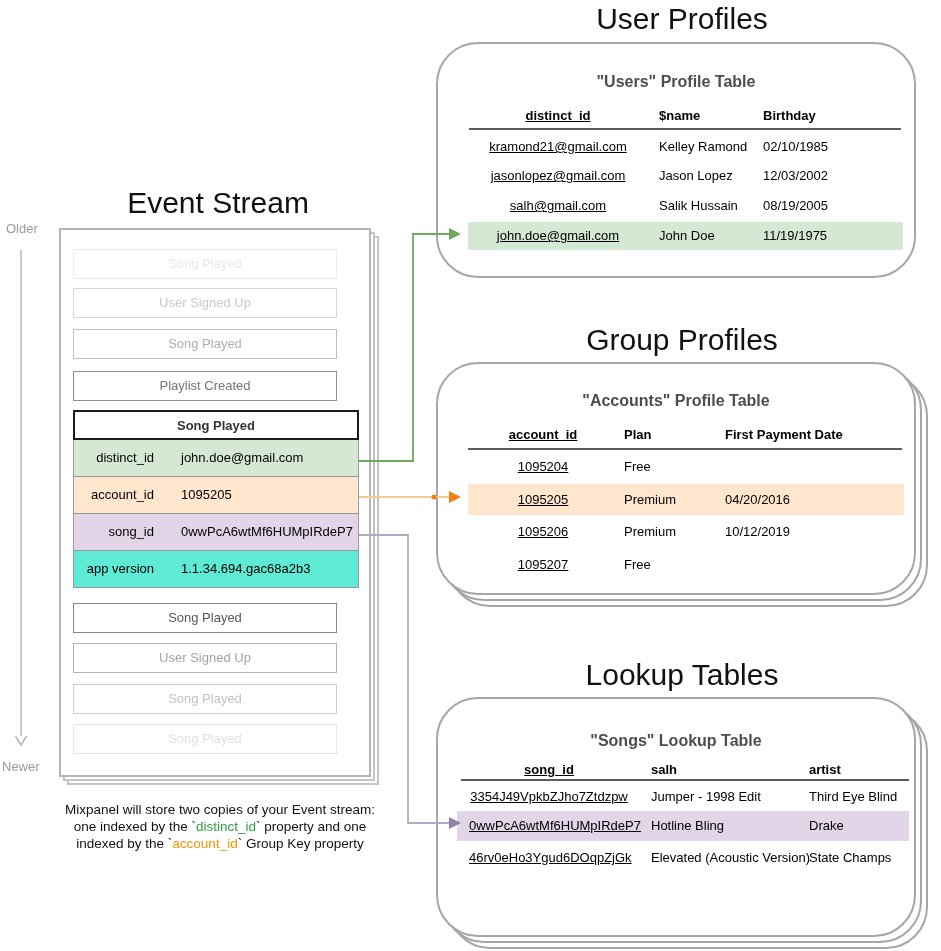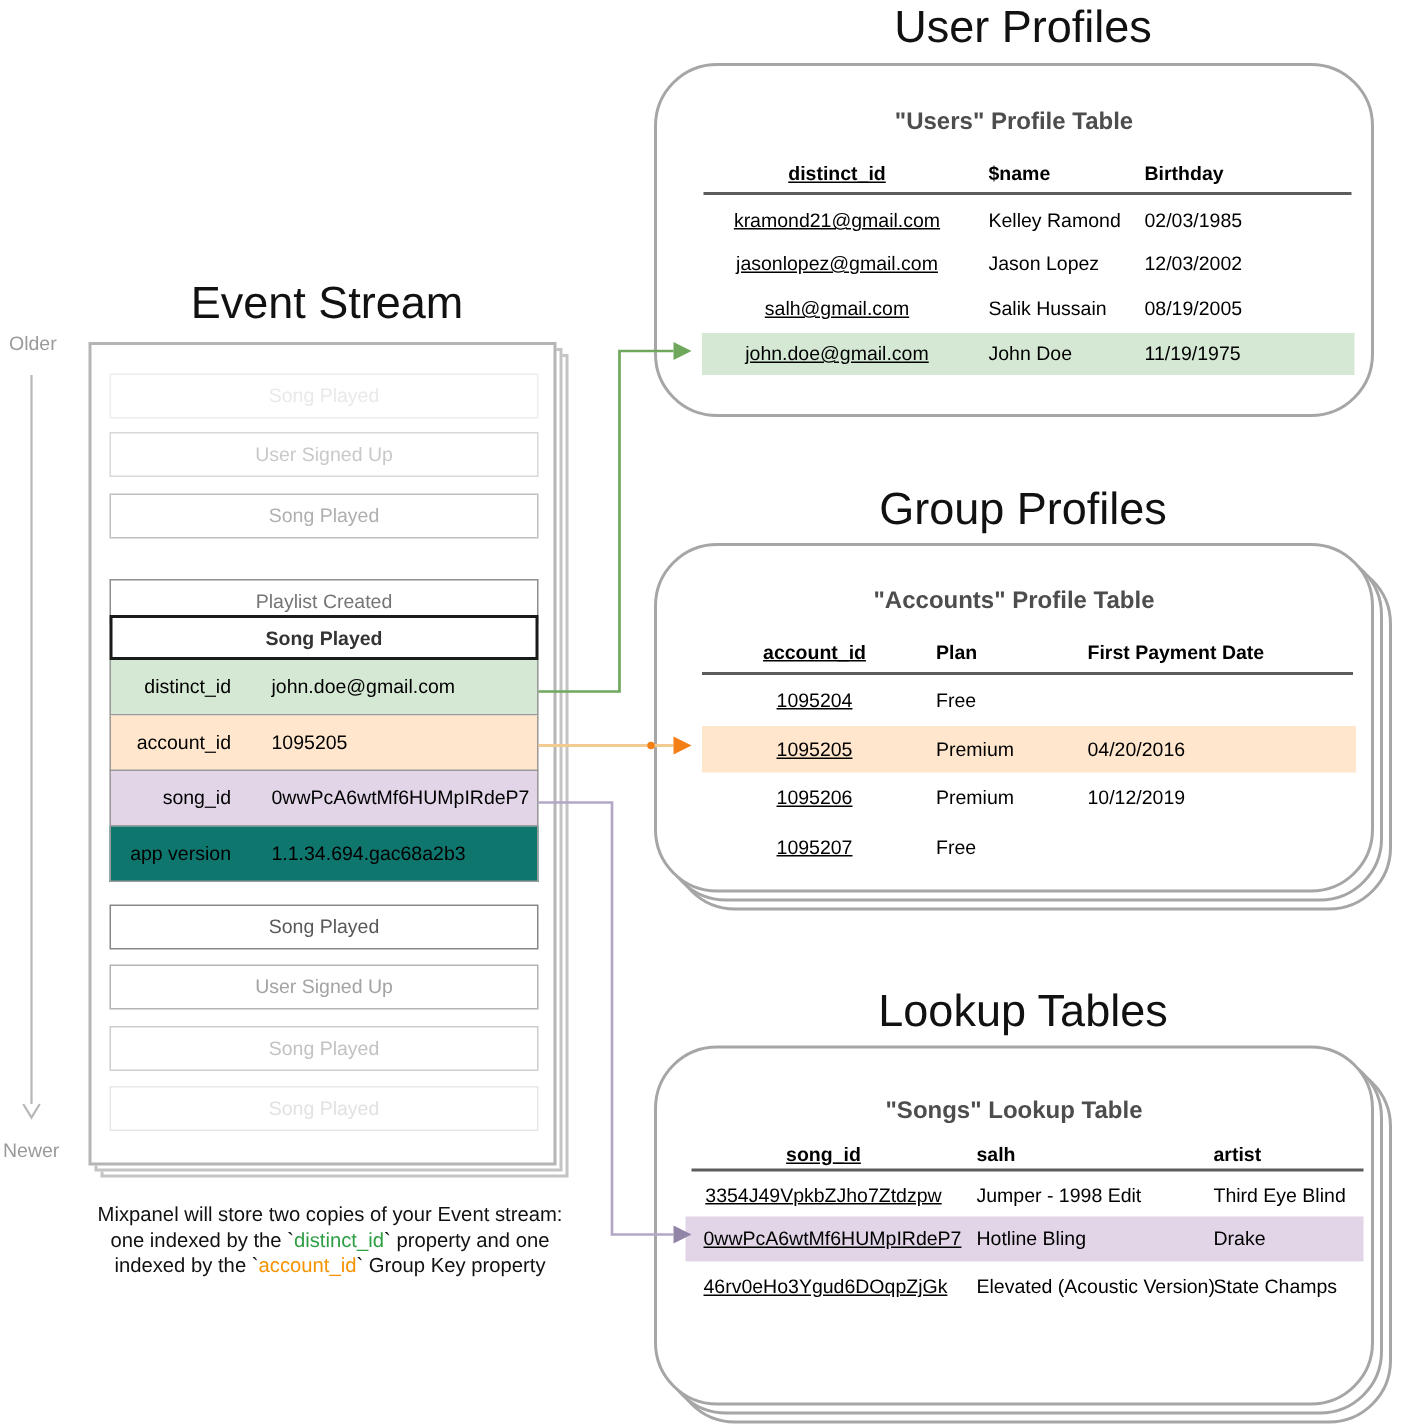--- a/index.html
+++ b/index.html
@@ -6,34 +6,34 @@
   .canvas{
     position:relative;width:941px;height:951px;background:#fff;overflow:hidden;
     font-family:"Liberation Sans","DejaVu Sans",sans-serif;color:#000;
   }
   .sec-title{position:absolute;font-size:30px;text-align:center;color:#111;white-space:nowrap;}
   .axis-label{position:absolute;font-size:13px;color:#9a9a9a;}
 
   
   .es-box{position:absolute;left:59px;top:228px;width:312px;height:549px;background:#fff;border:2px solid #b5b5b5;box-sizing:border-box;}
   .es-stack{position:absolute;width:312px;height:549px;background:#fff;border:2px solid #c4c4c4;box-sizing:border-box;}
-  .evt{position:absolute;left:73px;width:286px;height:30px;line-height:28px;text-align:center;
+  .evt{position:absolute;left:73px;width:264px;height:30px;line-height:28px;text-align:center;
        font-size:13px;background:#fff;border:1px solid;box-sizing:border-box;}
   .fade-t1{color:#e9e9e9;border-color:#ededed;}
   .fade-t2{color:#c9c9c9;border-color:#d8d8d8;}
   .fade-t3{color:#afafaf;border-color:#c0c0c0;}
   .fade-t4{color:#757575;border-color:#8f8f8f;}
   .fade-b1{color:#585858;border-color:#878787;}
   .fade-b2{color:#a3a3a3;border-color:#b3b3b3;}
   .fade-b3{color:#c2c2c2;border-color:#cecece;}
   .fade-b4{color:#e2e2e2;border-color:#e7e7e7;}
   .evt-header{position:absolute;left:73px;width:286px;height:30px;line-height:27px;text-align:center;
        font-size:13px;font-weight:bold;color:#333;background:#fff;border:2px solid #1a1a1a;box-sizing:border-box;}
   .prop{position:absolute;left:73px;width:286px;height:37px;border:1px solid #9a9a9a;border-top:none;
-       font-size:13px;background:#0f766e;box-sizing:border-box;}
+       font-size:13px;background:#5eead4;box-sizing:border-box;}
   .prop .k{position:absolute;left:0;width:80px;line-height:35px;text-align:right;}
   .prop .v{position:absolute;left:107px;line-height:35px;}
   .bg-green{background:#d5e8d4;}
   .bg-orange{background:#ffe6cc;}
   .bg-purple{background:#e1d5e7;}
 
   
   .panel{position:absolute;width:480px;background:#fff;border:2px solid #a6a6a6;border-radius:42px;box-sizing:border-box;}
   .panel-stack{position:absolute;width:480px;background:#fff;border:2px solid #a6a6a6;border-radius:42px;box-sizing:border-box;}
   .panel-title{position:absolute;left:0;width:100%;text-align:center;font-size:16px;font-weight:bold;color:#4d4d4d;}
@@ -71,21 +71,21 @@
   <div class="axis-label" style="left:6px;top:221px;">Older</div>
   <div class="axis-label" style="left:2px;top:759px;">Newer</div>
 
   <div class="es-stack" style="left:67px;top:236px;"></div>
   <div class="es-stack" style="left:63px;top:232px;"></div>
   <div class="es-box"></div>
 
   <div class="evt fade-t1" style="top:249px;">Song Played</div>
   <div class="evt fade-t2" style="top:288px;">User Signed Up</div>
   <div class="evt fade-t3" style="top:329px;">Song Played</div>
-  <div class="evt fade-t4" style="top:386px;">Playlist Created</div>
+  <div class="evt fade-t4" style="top:371px;">Playlist Created</div>
 
   <div class="evt-header" style="top:410px;">Song Played</div>
   <div class="prop bg-green" style="top:440px;">
     <span class="k">distinct_id</span>
     <span class="v">john.doe@gmail.com</span>
   </div>
   <div class="prop bg-orange" style="top:477px;">
     <span class="k">account_id</span>
     <span class="v">1095205</span>
   </div>
@@ -109,21 +109,21 @@
     <div class="hl" style="left:30px;top:178px;width:435px;height:28px;background:#d5e8d4;"></div>
     <div class="thead" style="top:62px;">
       <span class="up-c1 u">distinct_id</span>
       <span class="up-c2">$name</span>
       <span class="up-c3">Birthday</span>
     </div>
     <div class="sep" style="left:31px;top:84px;width:432px;"></div>
     <div class="trow" style="top:93px;">
       <span class="up-c1 u">kramond21@gmail.com</span>
       <span class="up-c2">Kelley Ramond</span>
-      <span class="up-c3">02/03/1985</span>
+      <span class="up-c3">02/10/1985</span>
     </div>
     <div class="trow" style="top:122px;">
       <span class="up-c1 u">jasonlopez@gmail.com</span>
       <span class="up-c2">Jason Lopez</span>
       <span class="up-c3">12/03/2002</span>
     </div>
     <div class="trow" style="top:152px;">
       <span class="up-c1 u">salh@gmail.com</span>
       <span class="up-c2">Salik Hussain</span>
       <span class="up-c3">08/19/2005</span>

